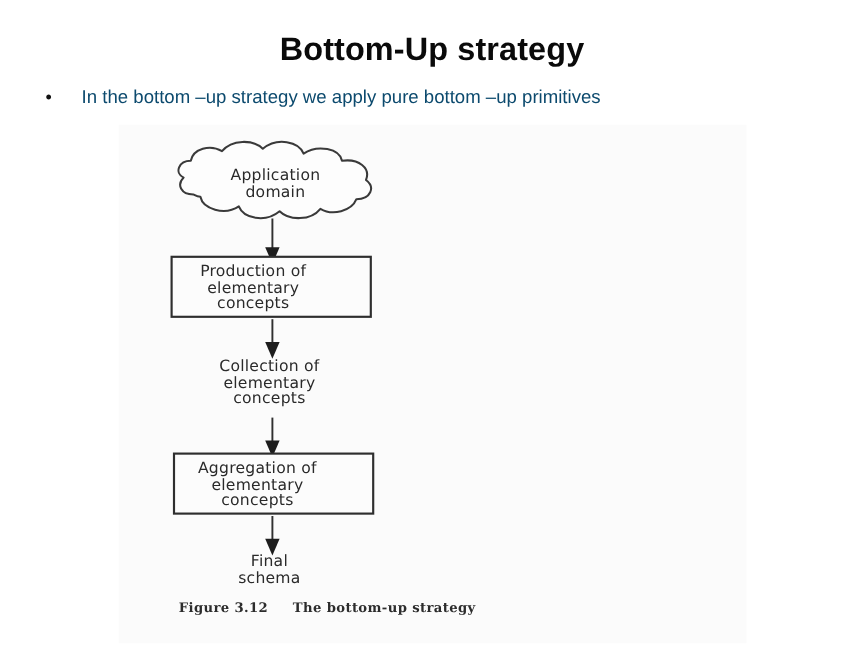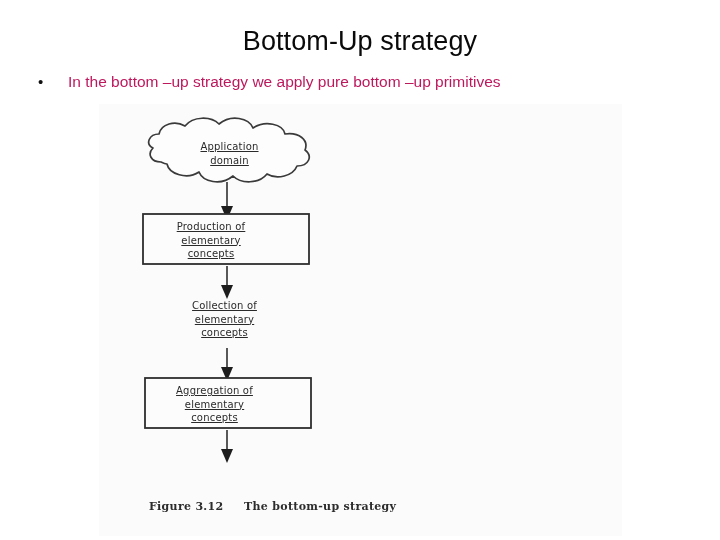--- a/index.html
+++ b/index.html
@@ -16,21 +16,21 @@
   }
 
   
   .slide-title {
     position: absolute;
     left: 0;
     top: 26px;
     width: 720px;
     text-align: center;
     font-size: 27px;
-    font-weight: 400;
+    font-weight: 700;
     color: #0a0a0a;
     letter-spacing: 0.1px;
     white-space: nowrap;
   }
 
   .bullet-row {
     position: absolute;
     left: 38px;
     top: 72px;
     width: 640px;
@@ -41,21 +41,21 @@
     font-size: 15px;
     line-height: 20px;
     color: #111;
     width: 30px;
     flex: 0 0 30px;
     text-align: left;
   }
   .bullet-text {
     font-size: 15.5px;
     line-height: 20px;
-    color: #be185d;
+    color: #0c4a6e;
     white-space: nowrap;
   }
 
   
   .figure-area {
     position: absolute;
     left: 99px;
     top: 104px;
     width: 523px;
     height: 432px;
@@ -69,25 +69,24 @@
     width: 523px;
     height: 432px;
   }
 
   
   .node-text {
     position: absolute;
     text-align: center;
     color: #2a2a2a;
     font-family: "DejaVu Sans", sans-serif;
-    font-size: 10px;
+    font-size: 13px;
     line-height: 13.5px;
     letter-spacing: 0.2px;
     white-space: pre-line;
-    text-decoration: underline;
   }
 
   #cloud-text      { left: 48px;  top: 36px;  width: 165px; }
   #box1-text       { left: 43px;  top: 116px; width: 138px; }
   #collect-text    { left: 43px;  top: 195px; width: 165px; }
   #box2-text       { left: 45px;  top: 280px; width: 141px; }
   #final-text      { left: 43px;  top: 358px; width: 165px; }
 
   .figure-caption {
     position: absolute;
@@ -165,16 +164,18 @@
 concepts</div>
 
   <div class="node-text" id="collect-text">Collection of
 elementary
 concepts</div>
 
   <div class="node-text" id="box2-text">Aggregation of
 elementary
 concepts</div>
 
+  <div class="node-text" id="final-text">Final
+schema</div>
 
   <div class="figure-caption">Figure 3.12     The bottom-up strategy</div>
 
 </div>
 
 </body></html>

